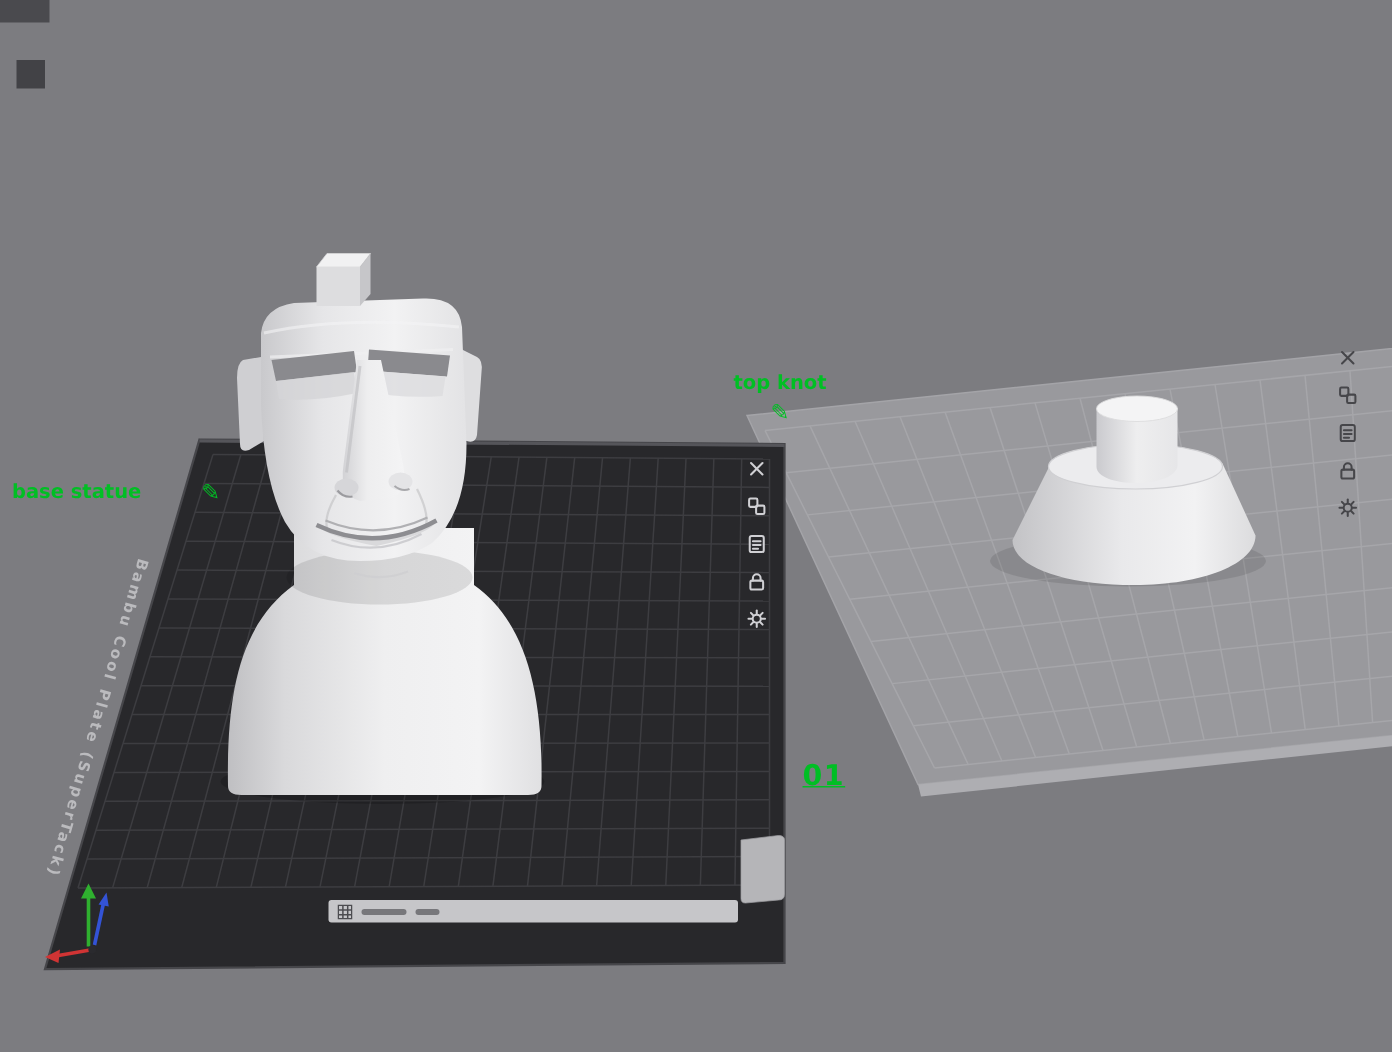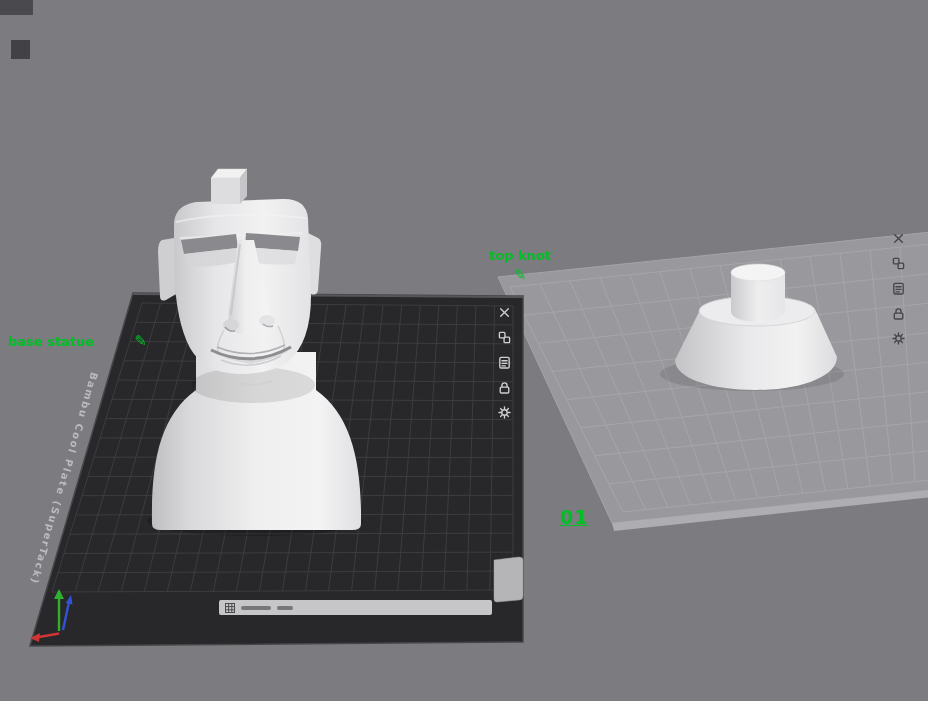--- a/index.html
+++ b/index.html
@@ -28,24 +28,24 @@
   .ax-y-head{fill:var(--ax-y,#2fb02f);}
   .ax-z-head{fill:var(--ax-z,#3353d6);}
 
   
   .plate-name{
     position:absolute;display:flex;align-items:center;gap:5px;
     color:var(--c-accent_green,#00bf24);
     font-size:13px;font-weight:600;cursor:pointer;white-space:nowrap;
   }
   .plate-name .pencil{font-size:15px;line-height:1;}
-  .lbl-base{left:8px;top:334px;gap:40px;}
+  .lbl-base{left:8px;top:321px;gap:40px;}
   .lbl-top{left:489px;top:248px;flex-direction:column;}
   .plate-number{
-    position:absolute;left:560px;top:506px;
+    position:absolute;left:535px;top:506px;
     color:var(--c-accent_green,#00bf24);
     font-size:19px;font-weight:800;letter-spacing:1px;text-decoration:underline;
   }
   .plate-surface-text{
     position:absolute;left:100px;top:374px;
     transform-origin:0 0;transform:rotate(106deg);
     color:#c6c6c9;font-size:10px;font-weight:600;letter-spacing:1.8px;
     white-space:nowrap;opacity:.85;
   }
 

